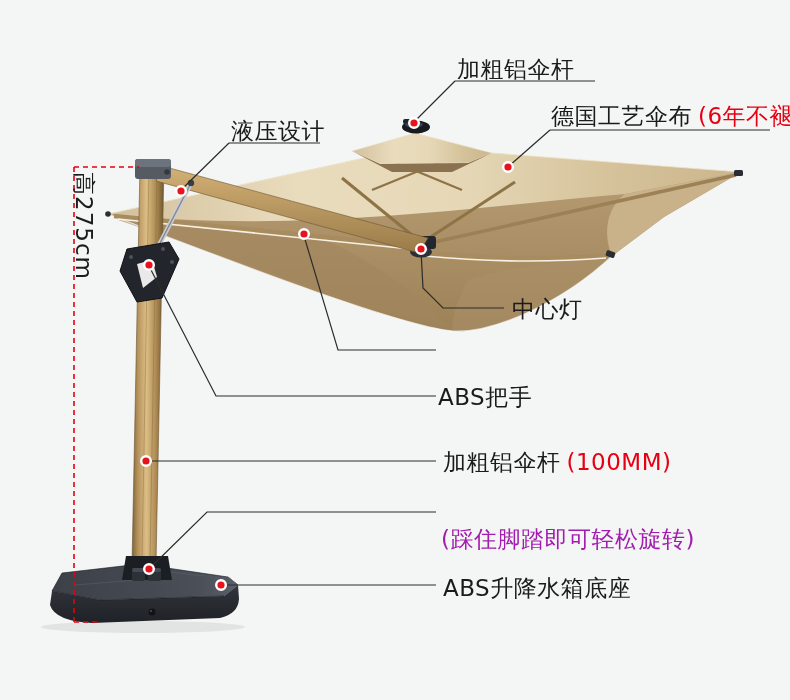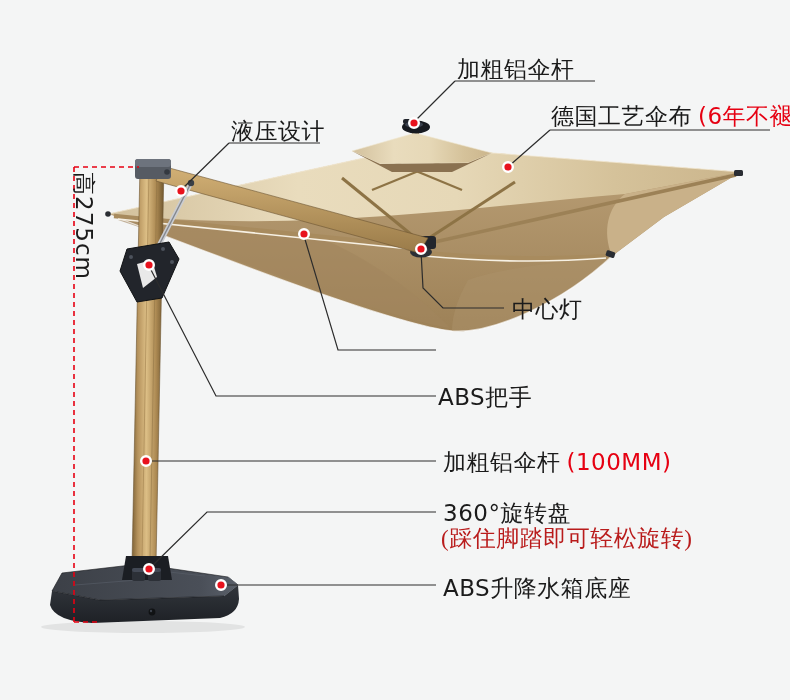--- a/index.html
+++ b/index.html
@@ -6,21 +6,21 @@
   .stage{
     position:relative;width:790px;height:700px;background:#f4f5f5;
     overflow:hidden;font-family:"DejaVu Sans","Liberation Sans",sans-serif;
   }
   .stage svg{position:absolute;left:0;top:0;}
   .callout{
     position:absolute;white-space:nowrap;font-size:23px;line-height:26px;
     color:#1b1b1b;letter-spacing:.5px;
   }
   .callout .note{color:#e60012;margin-left:6px;}
-  .callout.rednote{color:#b91c1c;font-family:Liberation Serif, serif;}
+  .callout.rednote{color:#a21caf;}
   .height-label{
     position:absolute;left:99px;top:172px;white-space:nowrap;
     font-size:23px;color:#1b1b1b;letter-spacing:1px;
     transform:rotate(90deg);transform-origin:0 0;
   }
 </style>
 </head>
 <body>
 
 <div class="stage">
@@ -192,23 +192,20 @@
 
 
   <div class="callout" style="left:438px;top:384px;">
     <span>ABS把手</span>
   </div>
 
   <div class="callout" style="left:443px;top:449px;">
     <span>加粗铝伞杆</span><span class="note">(100MM)</span>
   </div>
 
-  <div class="callout" style="left:443px;top:500px;">
-    <span>360°旋转盘</span>
-  </div>
   <div class="callout rednote" style="left:441px;top:526px;">
     <span>(踩住脚踏即可轻松旋转)</span>
   </div>
 
   <div class="callout" style="left:443px;top:575px;">
     <span>ABS升降水箱底座</span>
   </div>
 
 </div>
 

